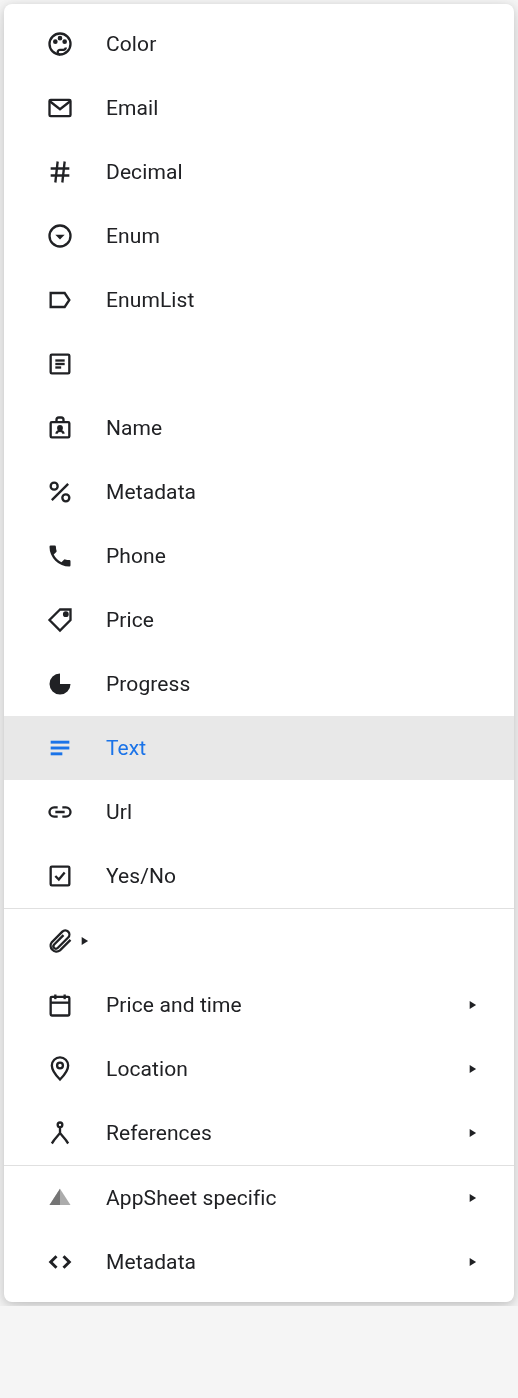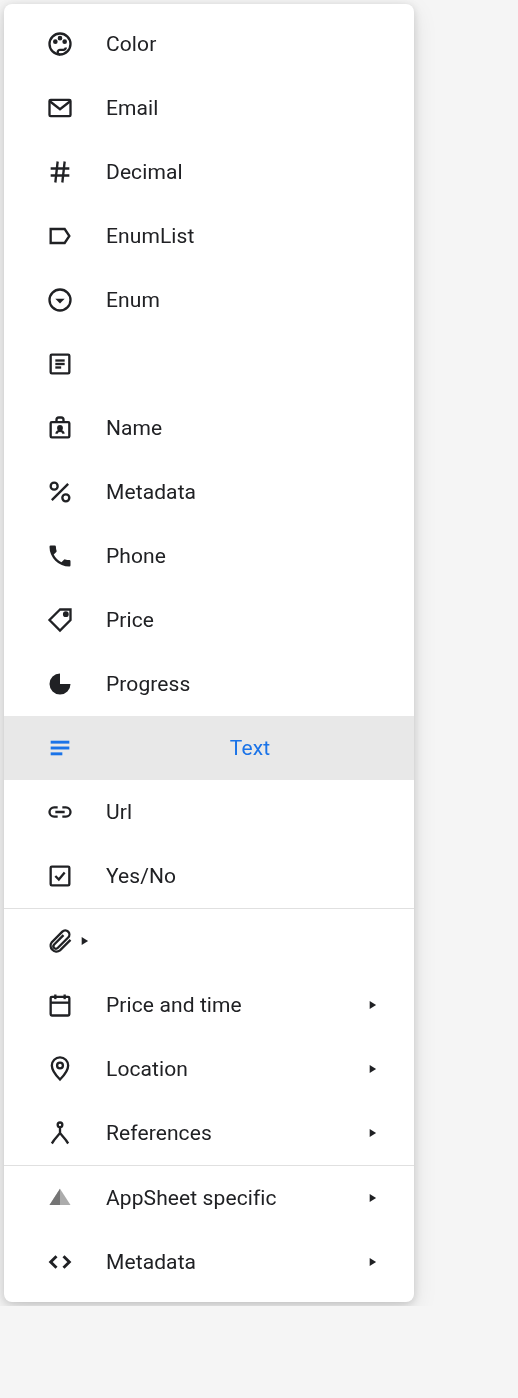--- a/index.html
+++ b/index.html
@@ -6,38 +6,37 @@
       box-sizing: border-box;
       margin: 0;
       padding: 0;
     }
     body {
       font-family: 'Roboto', 'Helvetica Neue', Arial, sans-serif;
       background: #f5f5f5;
       padding: 4px;
     }
     .menu {
-      width: 410px;
+      width: 510px;
       background: #fff;
       border-radius: 8px;
       box-shadow: 0 2px 8px rgba(0,0,0,0.15), 0 8px 24px rgba(0,0,0,0.1);
       overflow: hidden;
       padding: 8px 0;
     }
     .menu-item {
       display: flex;
       align-items: center;
       height: 64px;
       padding: 0 20px 0 42px;
       cursor: pointer;
       position: relative;
     }
     .menu-item.selected {
       background: #e8e8e8;
-      text-align: center;
     }
     .menu-item.selected .item-label {
       color: #1a73e8;
     }
     .menu-item.selected .icon-wrap {
       color: #1a73e8;
     }
     .icon-wrap {
       width: 28px;
       height: 28px;
@@ -109,33 +108,33 @@
           <line x1="4" y1="15" x2="20" y2="15"></line>
           <line x1="10" y1="3" x2="8" y2="21"></line>
           <line x1="16" y1="3" x2="14" y2="21"></line>
         </svg>
       </span>
       <span class="item-label">Decimal</span>
     </div>
     <div class="menu-item">
       <span class="icon-wrap">
         <svg viewBox="0 0 24 24" fill="none" stroke="currentColor" stroke-width="2">
-          <path d="M4 6h12l4 6-4 6H4V6z"></path>
-        </svg>
-      </span>
-      <span class="item-label">EnumList</span>
-    </div>
-    <div class="menu-item">
-      <span class="icon-wrap">
-        <svg viewBox="0 0 24 24" fill="none" stroke="currentColor" stroke-width="2">
           <circle cx="12" cy="12" r="9"></circle>
           <polyline points="8 11 12 15 16 11" fill="currentColor" stroke="none"></polyline>
         </svg>
       </span>
       <span class="item-label">Enum</span>
+    </div>
+    <div class="menu-item">
+      <span class="icon-wrap">
+        <svg viewBox="0 0 24 24" fill="none" stroke="currentColor" stroke-width="2">
+          <path d="M4 6h12l4 6-4 6H4V6z"></path>
+        </svg>
+      </span>
+      <span class="item-label">EnumList</span>
     </div>
     <div class="menu-item">
       <span class="icon-wrap">
         <svg viewBox="0 0 24 24" fill="none" stroke="currentColor" stroke-width="2">
           <rect x="4" y="4" width="16" height="16" rx="1"></rect>
           <line x1="8" y1="9" x2="16" y2="9"></line>
           <line x1="8" y1="12" x2="16" y2="12"></line>
           <line x1="8" y1="15" x2="13" y2="15"></line>
         </svg>
       </span>

